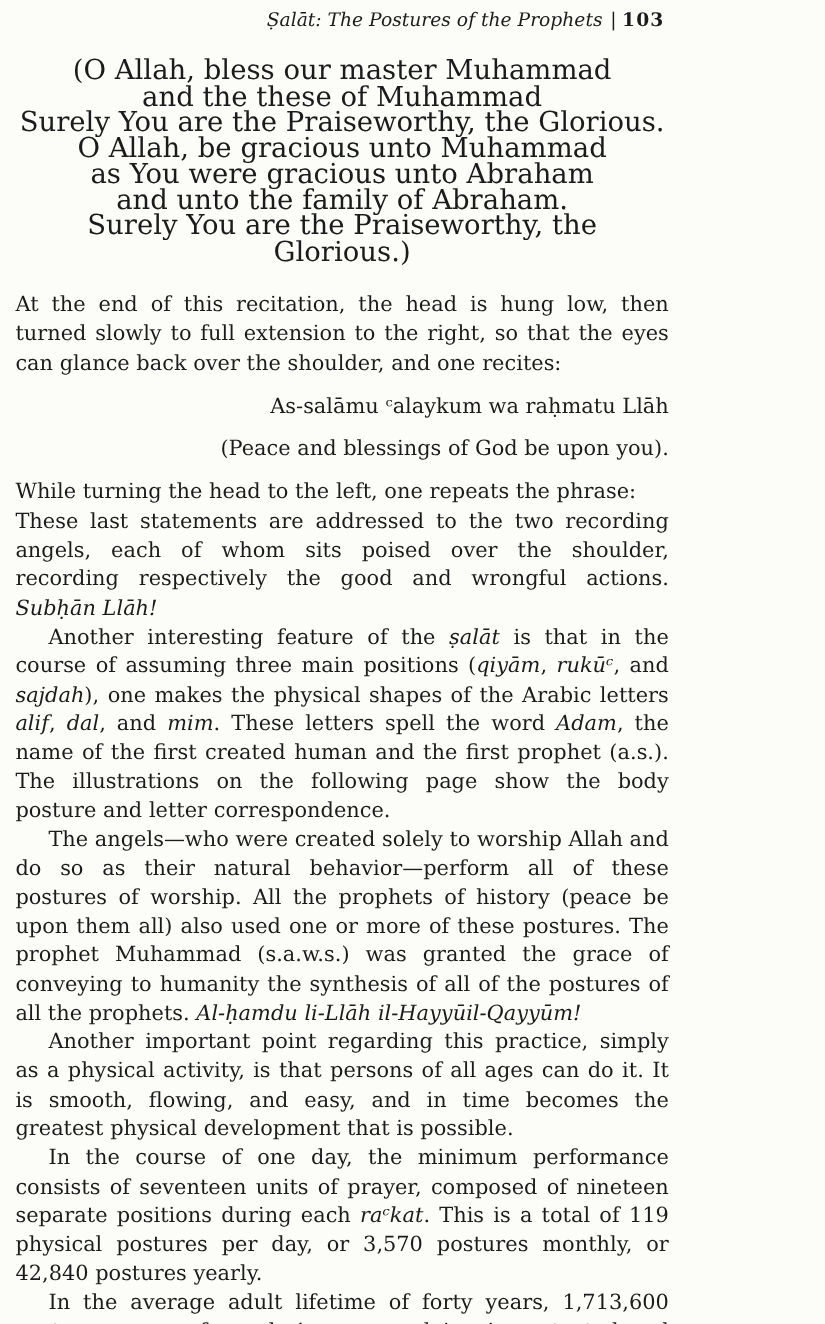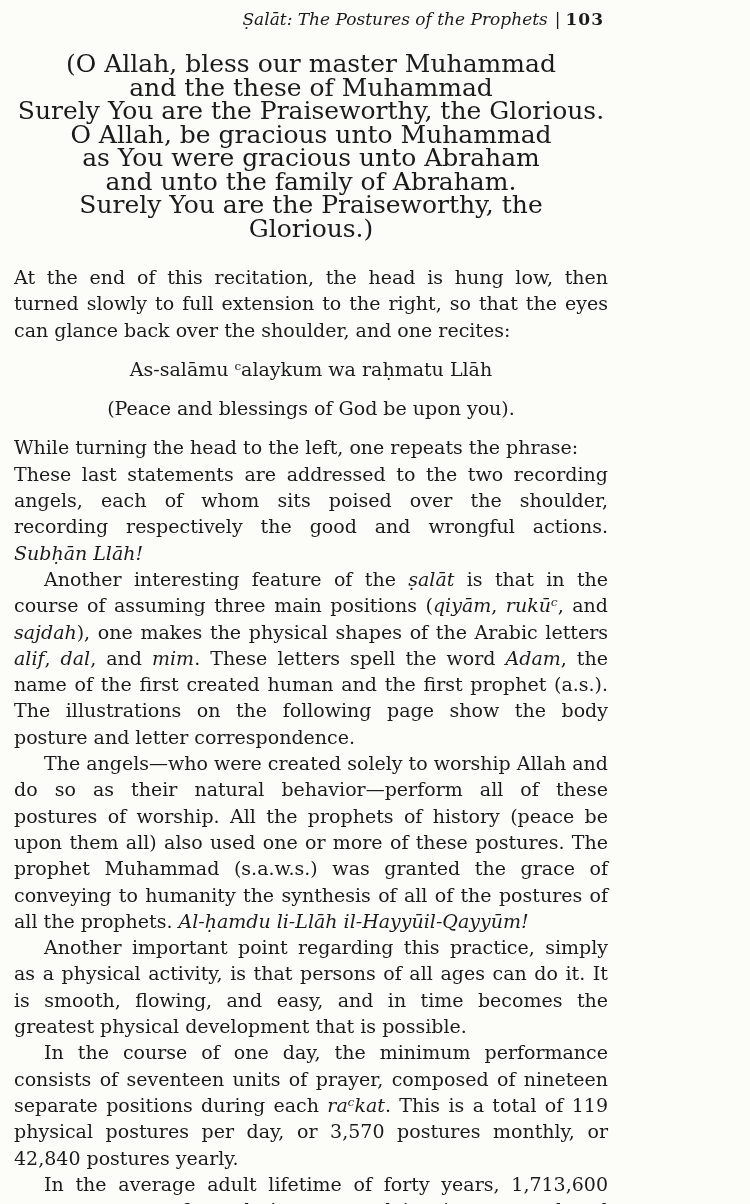--- a/index.html
+++ b/index.html
@@ -46,21 +46,21 @@
     font-size: 25px;
     line-height: 23.5px;
     margin: 10px 0 24px 0;
   }
   .content p {
     margin: 0;
     line-height: 26.3px;
     text-align: justify;
   }
   .content p.centered {
-    text-align: center;
+    text-align: right;
     margin: 13px 0;
   }
   .content p.para.indent {
     text-indent: 30px;
   }
   .content i {
     font-style: italic;
   }
 </style>
 </head>

